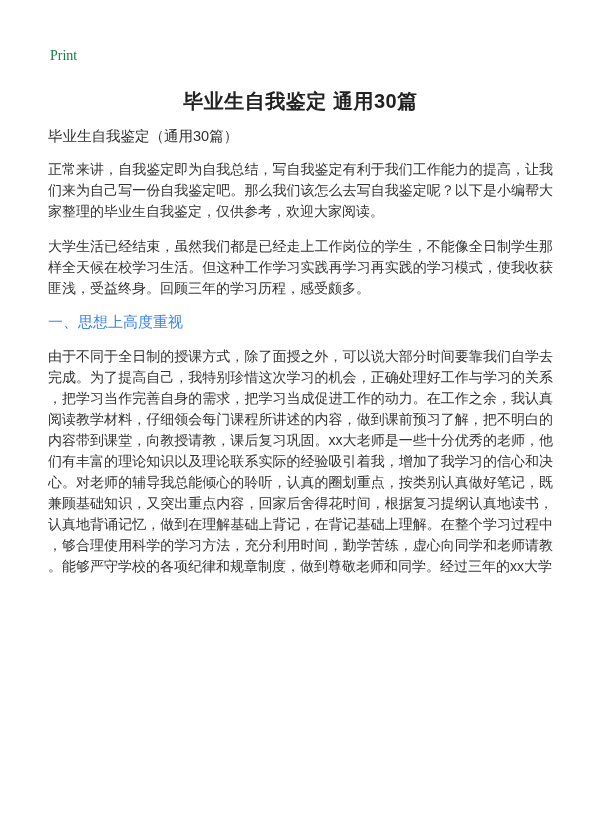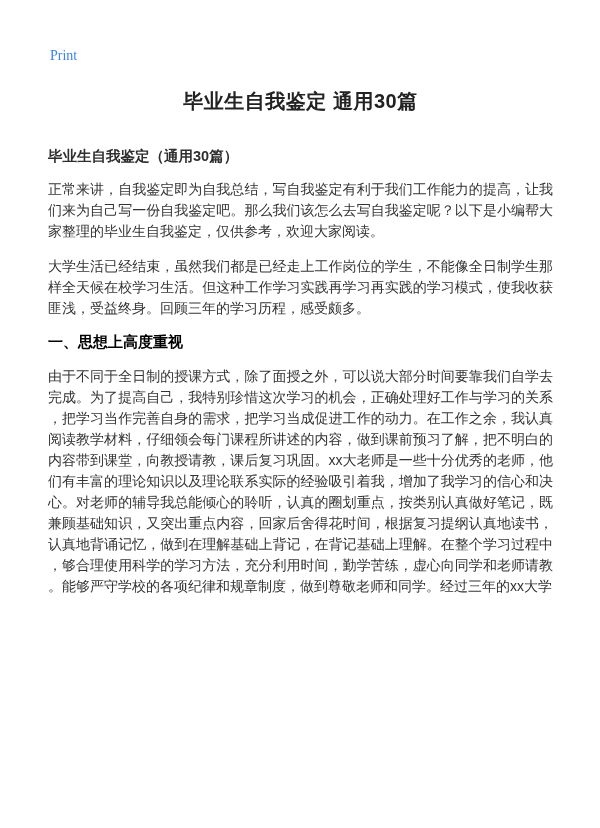--- a/index.html
+++ b/index.html
@@ -14,53 +14,53 @@
     width: 600px;
     height: 828px;
     padding: 46px 47px 0 48px;
     font-family: "Liberation Sans", "DejaVu Sans", sans-serif;
     color: var(--text, #333333);
     overflow: hidden;
   }
   .print-link {
     font-family: "Liberation Serif", "DejaVu Serif", serif;
     font-size: 14px;
-    color: #3b82f6;
+    color: #15803d;
     margin: 0 0 24px 2px;
     display: inline-block;
     cursor: pointer;
   }
   .doc-title {
     font-size: 20px;
     font-weight: bold;
     text-align: center;
     color: var(--title, #222222);
-    margin: 0 0 32px 0;
+    margin: 0 0 12px 0;
     letter-spacing: 0.5px;
   }
   .doc-subtitle {
     font-size: 14.5px;
-    font-weight: bold;
+    font-weight: normal;
     color: #2e2e2e;
     margin: 11px 0 13px 0;
   }
   p.body-text {
     font-size: 14px;
     line-height: 21px;
     margin: 13px 0 14px 0;
     text-align: justify;
     word-break: break-all;
     line-break: anywhere;
     color: var(--text, #333333);
   }
   p.toc-label { margin-bottom: 12px; }
   h3.section-heading {
     font-size: 15px;
-    font-weight: bold;
-    color: #000000;
+    font-weight: normal;
+    color: #3b82f6;
     margin: 4px 0 14px 0;
   }
 </style>
 </head>
 <body>
 
 <div class="page">
 
   <span class="print-link">Print</span>
 

